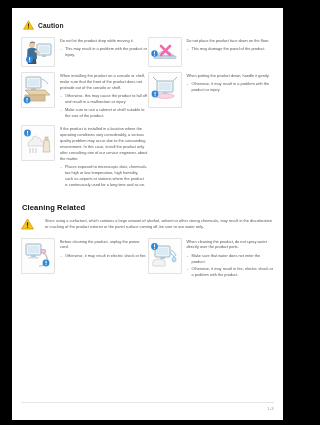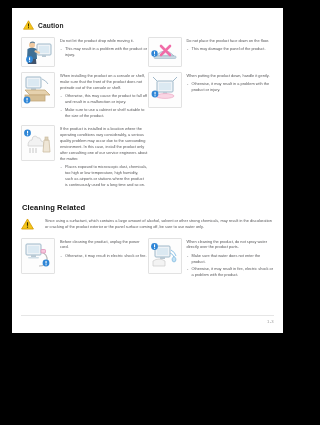--- a/index.html
+++ b/index.html
@@ -1,19 +1,19 @@
 <!DOCTYPE html>
 <html><head>
 <meta charset="utf-8">
 <style>
   html,body{margin:0;padding:0;background:#000;}
   body{width:300px;height:425px;overflow:hidden;font-family:"Liberation Sans",sans-serif;}
 
   #page{
-    position:absolute;left:12px;top:8px;width:271px;height:325px;
+    position:absolute;left:12px;top:8px;width:271px;height:412px;
     background:#fff;overflow:hidden;
   }
 
   .content{padding:10px 9px 0 9px;}
 
   
   .sec-head{display:flex;align-items:center;gap:4px;margin:2px 0 7px 2px;}
   .tri{flex:0 0 auto;}
   .sec-head .lbl{font-size:6.6px;font-weight:bold;color:#222;letter-spacing:.15px;}
 

